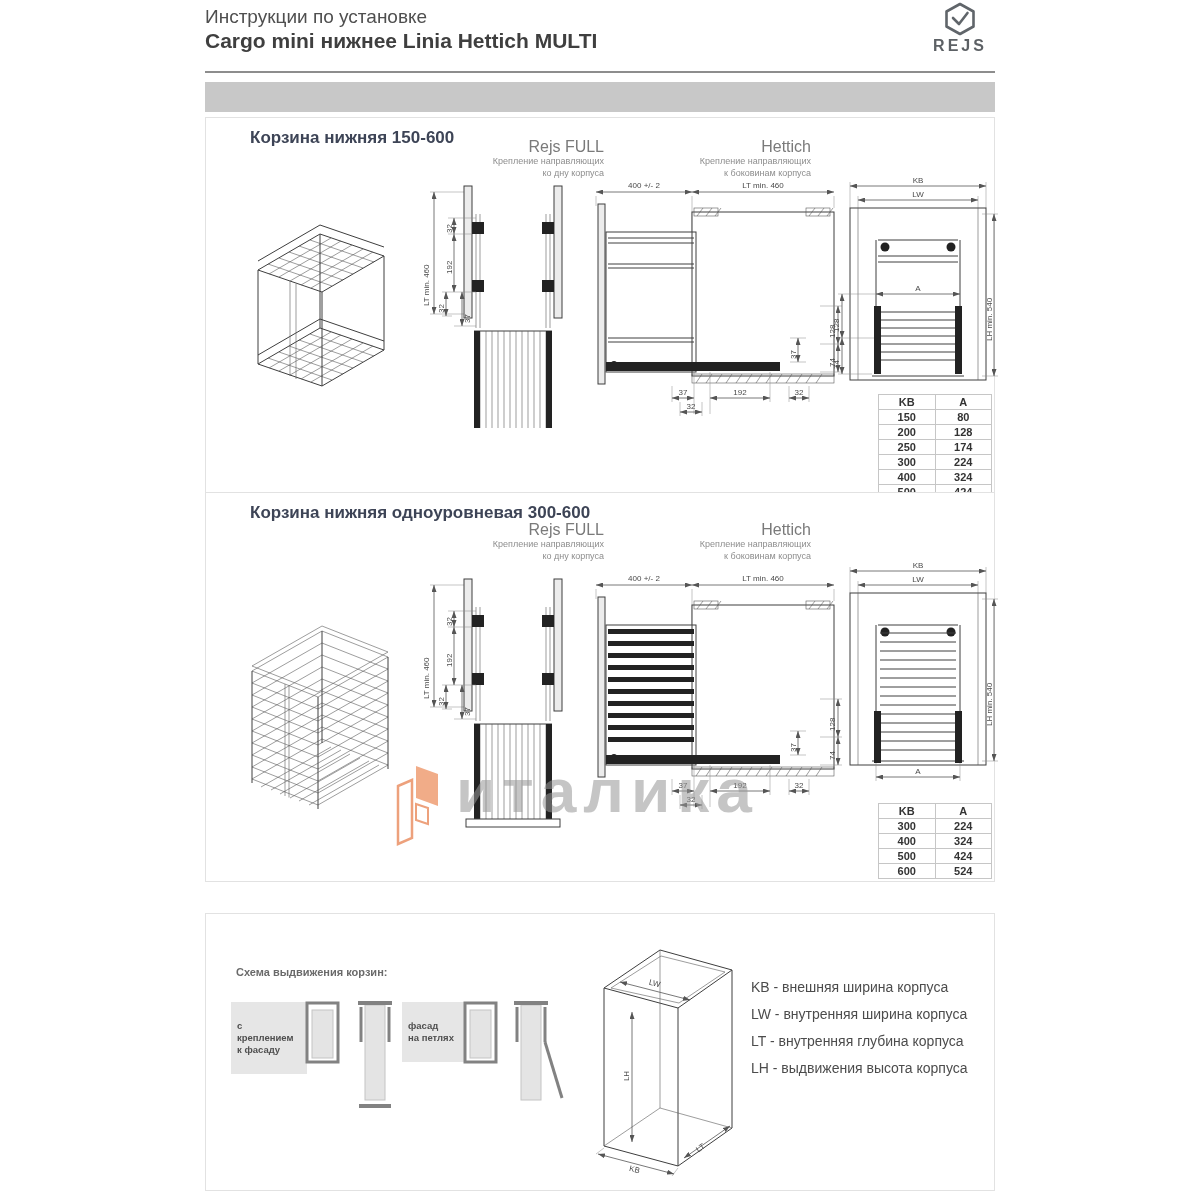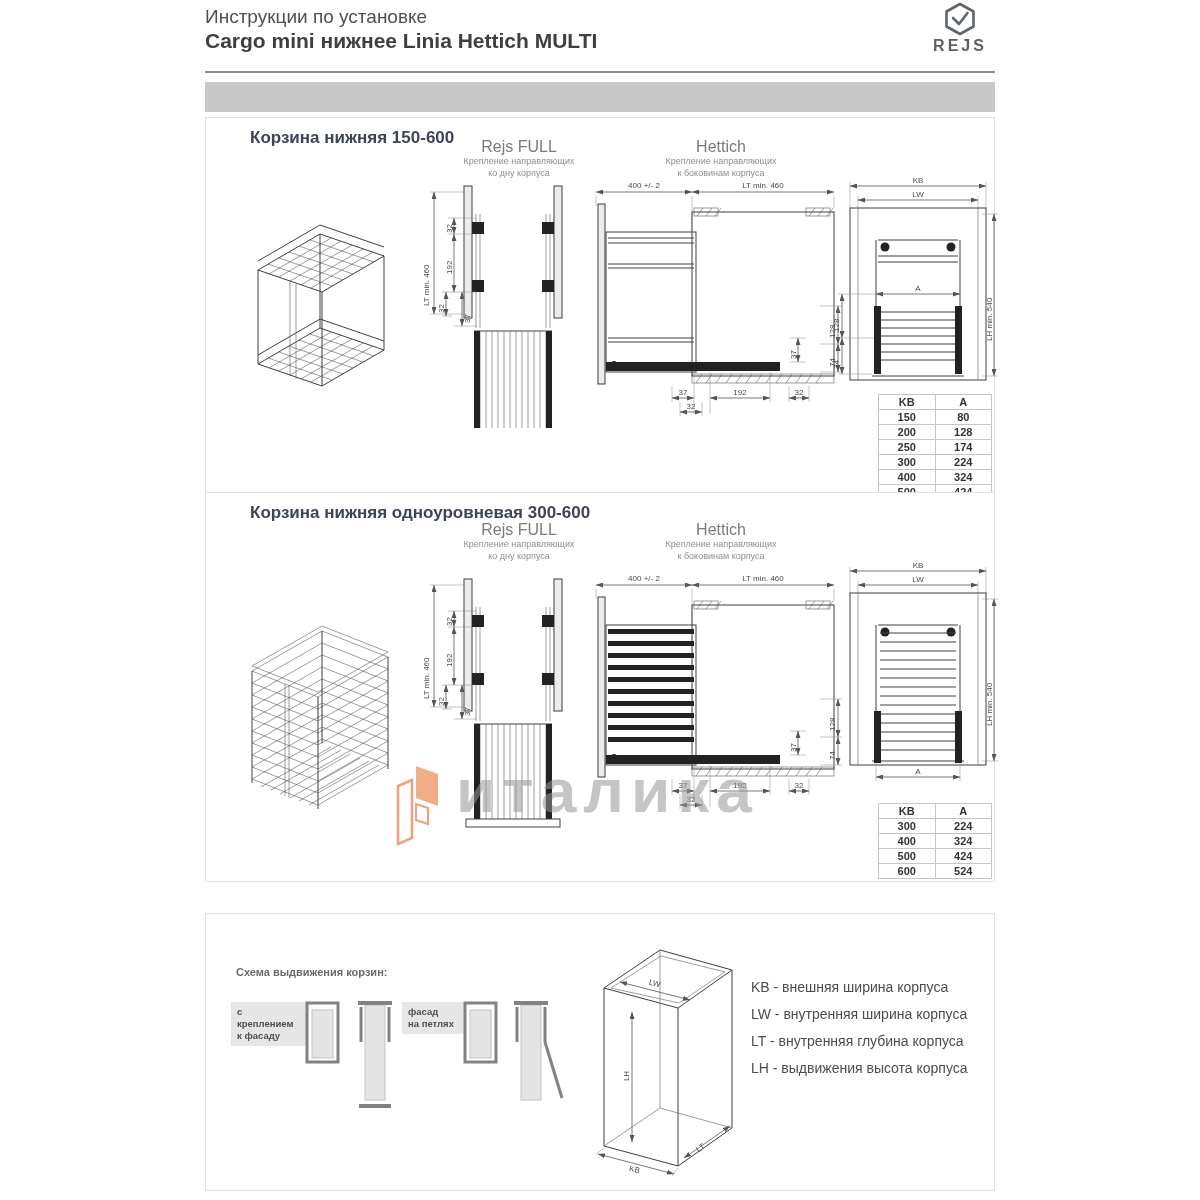--- a/index.html
+++ b/index.html
@@ -14,42 +14,42 @@
   .brand{position:absolute;right:2px;top:2px;width:66px;text-align:center;}
   .brand-txt{font-size:16px;font-weight:bold;letter-spacing:3px;color:#5d6165;margin-top:1px;}
   .graybar{position:absolute;left:0;top:82px;width:790px;height:30px;background:#c8c8c8;}
 
   
   .sec{position:absolute;left:0;width:788px;border:1px solid #e2e2e2;background:#fff;}
   .sec1{top:117px;height:397px;}
   .sec2{top:492px;height:388px;}
   .sec3{top:913px;height:276px;}
   .s-title{position:absolute;left:44px;top:10px;font-size:17px;font-weight:bold;color:#3d4456;text-align:center;}
-  .colhead{position:absolute;text-align:center;}
+  .colhead{position:absolute;text-align:right;}
   .ct{font-size:16px;color:#7a7a7a;}
   .cs{font-size:9px;color:#8e8e8e;line-height:1.3;}
 
   
   svg{display:block;}
   .ln{stroke:#3e3e3e;stroke-width:1;fill:none;}
   .ln2{stroke:#5a5a5a;stroke-width:0.6;fill:none;}
   .dk{fill:#222;stroke:none;}
   .ext{stroke:#8a8a8a;stroke-width:0.5;fill:none;}
   .dl{stroke:#555;stroke-width:0.8;fill:none;marker-start:url(#ah);marker-end:url(#ah);}
   .dt{font-size:8px;fill:#4a4a4a;}
   .wallf{fill:#ececec;stroke:#3e3e3e;stroke-width:1;}
   .panelf{fill:#ffffff;stroke:#3e3e3e;stroke-width:1;}
 
   
   .dimtbl{border-collapse:collapse;width:114px;font-size:11px;color:#333;font-weight:bold;text-align:center;}
   .dimtbl th,.dimtbl td{border:1px solid #c6c6c6;padding:0 2px;height:14px;background:#fff;font-weight:bold;}
 
   
   .s3-title{position:absolute;left:30px;top:52px;font-size:11px;font-weight:bold;color:#6a6a6a;}
-  .tag{position:absolute;background:#e6e6e6;font-size:9.5px;font-weight:bold;color:#4f4f4f;padding:4px 6px;line-height:1.25;}
+  .tag{position:absolute;background:#e6e6e6;font-size:9.5px;font-weight:bold;color:#4f4f4f;padding:18px 6px;line-height:1.25;}
   .legend{position:absolute;left:545px;top:60px;}
   .legend div{font-size:14px;color:#4c4c4c;line-height:27px;white-space:nowrap;}
 
   
   .watermark{position:absolute;left:388px;top:752px;width:460px;height:95px;z-index:30;pointer-events:none;}
   .wm-text{position:absolute;left:68px;top:2px;font-size:64px;font-weight:bold;color:#979797;opacity:0.55;letter-spacing:7px;transform:scaleY(0.95);}
 </style>
 </head>
 <body>
 

